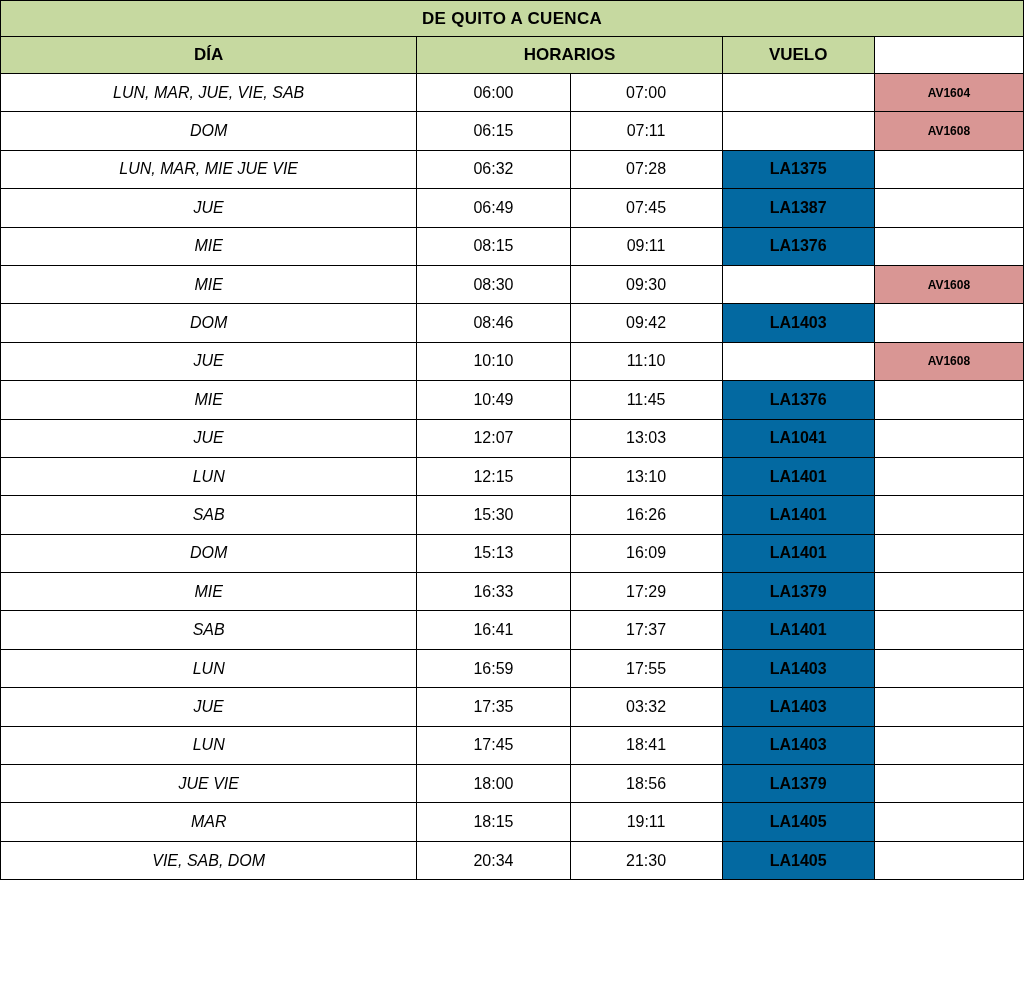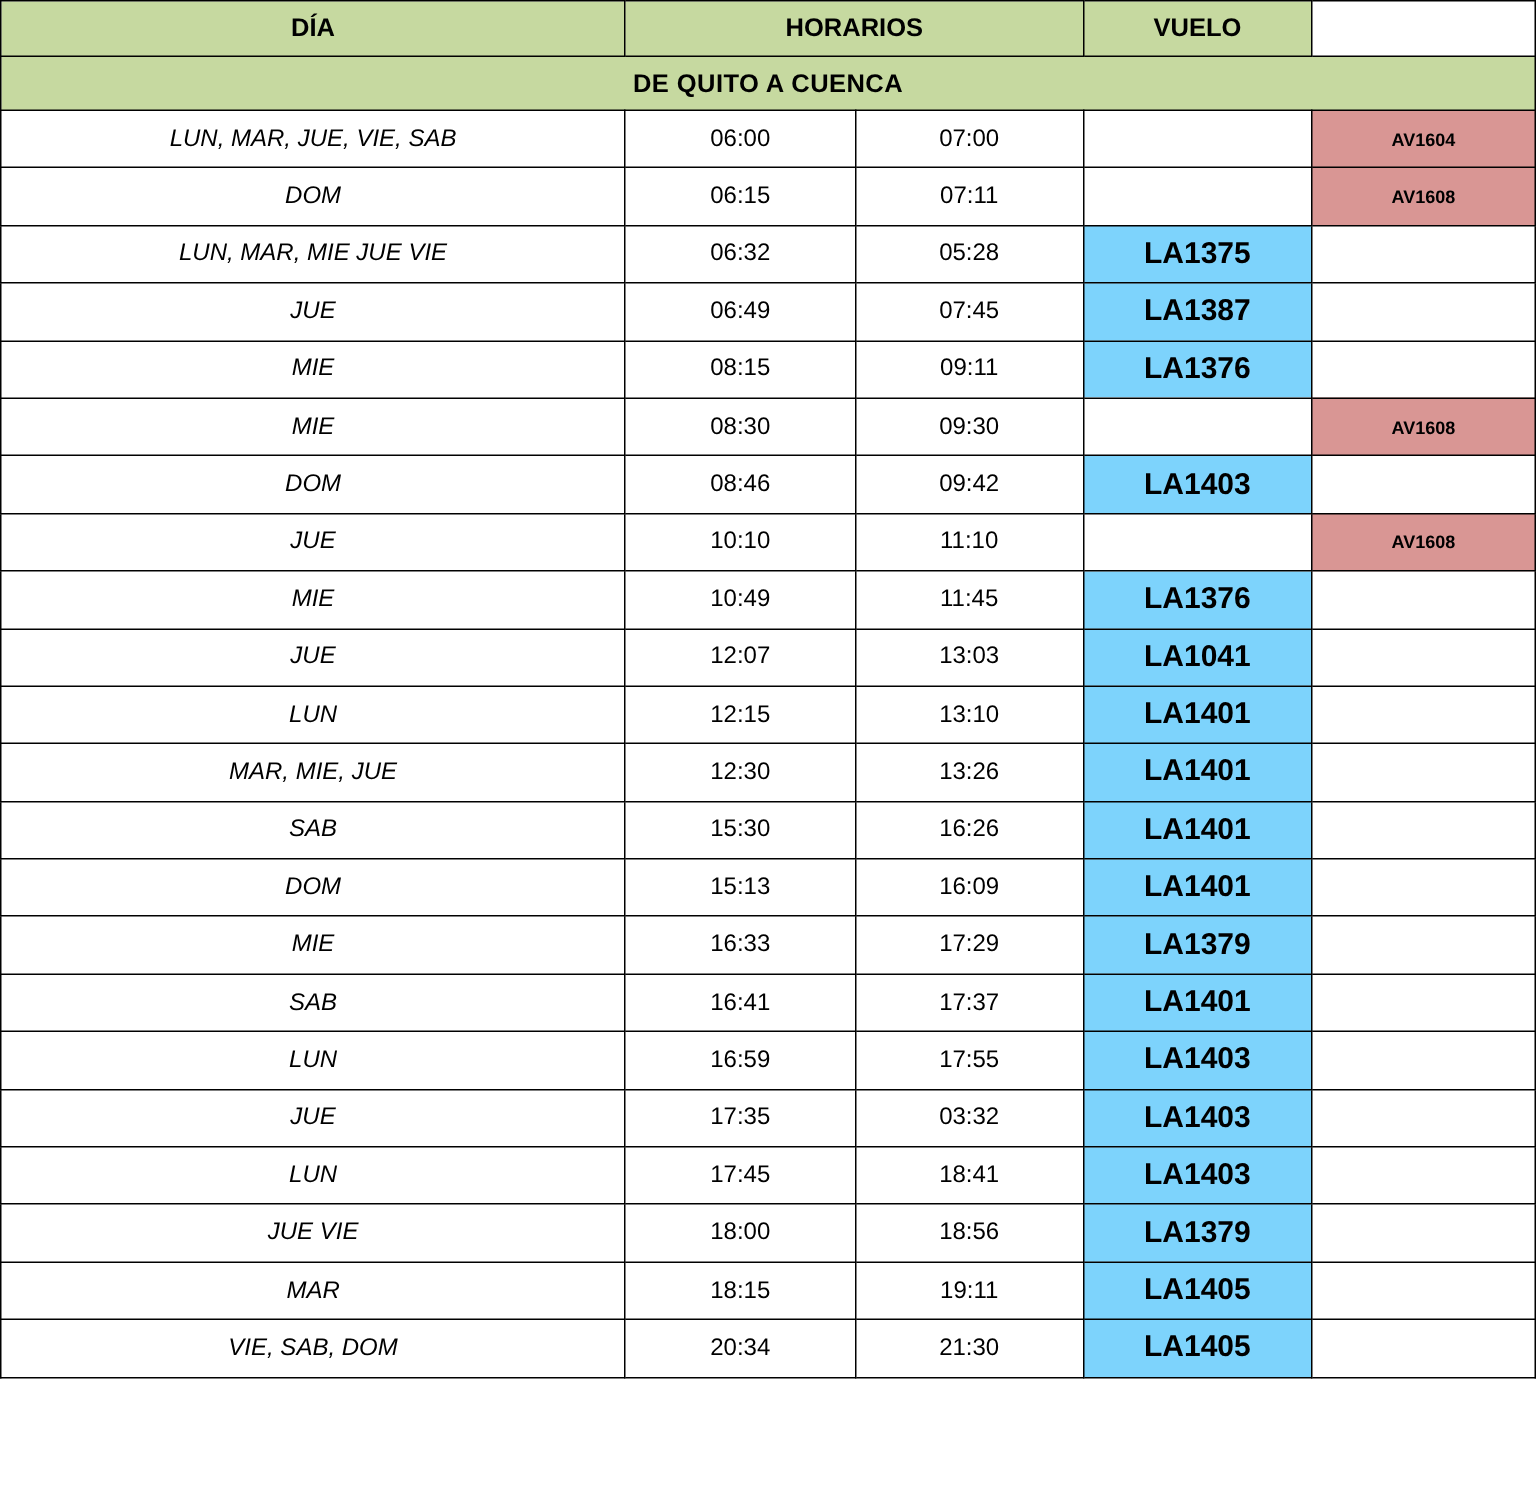--- a/index.html
+++ b/index.html
@@ -63,23 +63,23 @@
     background: #ffffff;
   }
   .dia {
     font-style: italic;
     font-size: 16px;
   }
   .hora {
     font-size: 16px;
   }
   .la {
-    background: #7dd3fc;
-    font-weight: bold;
-    font-size: 20px;
+    background: #0369a1;
+    font-weight: bold;
+    font-size: 16px;
   }
   .av {
     background: #d99694;
     font-weight: bold;
     font-size: 12px;
   }
   .empty {
     background: #ffffff;
   }
 </style>
@@ -90,48 +90,48 @@
   <table class="flight-table">
     <colgroup>
       <col class="c-dia">
       <col class="c-sal">
       <col class="c-lleg">
       <col class="c-la">
       <col class="c-av">
     </colgroup>
     <thead>
       <tr>
+        <th class="title-cell" colspan="5">DE QUITO A CUENCA</th>
+      </tr>
+      <tr>
         <th class="head-cell">DÍA</th>
         <th class="head-cell" colspan="2">HORARIOS</th>
         <th class="head-cell">VUELO</th>
         <th class="head-cell head-blank"></th>
       </tr>
-      <tr>
-        <th class="title-cell" colspan="5">DE QUITO A CUENCA</th>
-      </tr>
     </thead>
     <tbody id="table-body">
         <tr>
           <td class="row-cell dia">LUN, MAR, JUE, VIE, SAB</td>
           <td class="row-cell hora">06:00</td>
           <td class="row-cell hora">07:00</td>
           <td class="row-cell empty"></td>
           <td class="row-cell av">AV1604</td>
         </tr>
         <tr>
           <td class="row-cell dia">DOM</td>
           <td class="row-cell hora">06:15</td>
           <td class="row-cell hora">07:11</td>
           <td class="row-cell empty"></td>
           <td class="row-cell av">AV1608</td>
         </tr>
         <tr>
           <td class="row-cell dia">LUN, MAR, MIE JUE VIE</td>
           <td class="row-cell hora">06:32</td>
-          <td class="row-cell hora">05:28</td>
+          <td class="row-cell hora">07:28</td>
           <td class="row-cell la">LA1375</td>
           <td class="row-cell empty"></td>
         </tr>
         <tr>
           <td class="row-cell dia">JUE</td>
           <td class="row-cell hora">06:49</td>
           <td class="row-cell hora">07:45</td>
           <td class="row-cell la">LA1387</td>
           <td class="row-cell empty"></td>
         </tr>
@@ -174,27 +174,20 @@
           <td class="row-cell dia">JUE</td>
           <td class="row-cell hora">12:07</td>
           <td class="row-cell hora">13:03</td>
           <td class="row-cell la">LA1041</td>
           <td class="row-cell empty"></td>
         </tr>
         <tr>
           <td class="row-cell dia">LUN</td>
           <td class="row-cell hora">12:15</td>
           <td class="row-cell hora">13:10</td>
-          <td class="row-cell la">LA1401</td>
-          <td class="row-cell empty"></td>
-        </tr>
-        <tr>
-          <td class="row-cell dia">MAR, MIE, JUE</td>
-          <td class="row-cell hora">12:30</td>
-          <td class="row-cell hora">13:26</td>
           <td class="row-cell la">LA1401</td>
           <td class="row-cell empty"></td>
         </tr>
         <tr>
           <td class="row-cell dia">SAB</td>
           <td class="row-cell hora">15:30</td>
           <td class="row-cell hora">16:26</td>
           <td class="row-cell la">LA1401</td>
           <td class="row-cell empty"></td>
         </tr>

